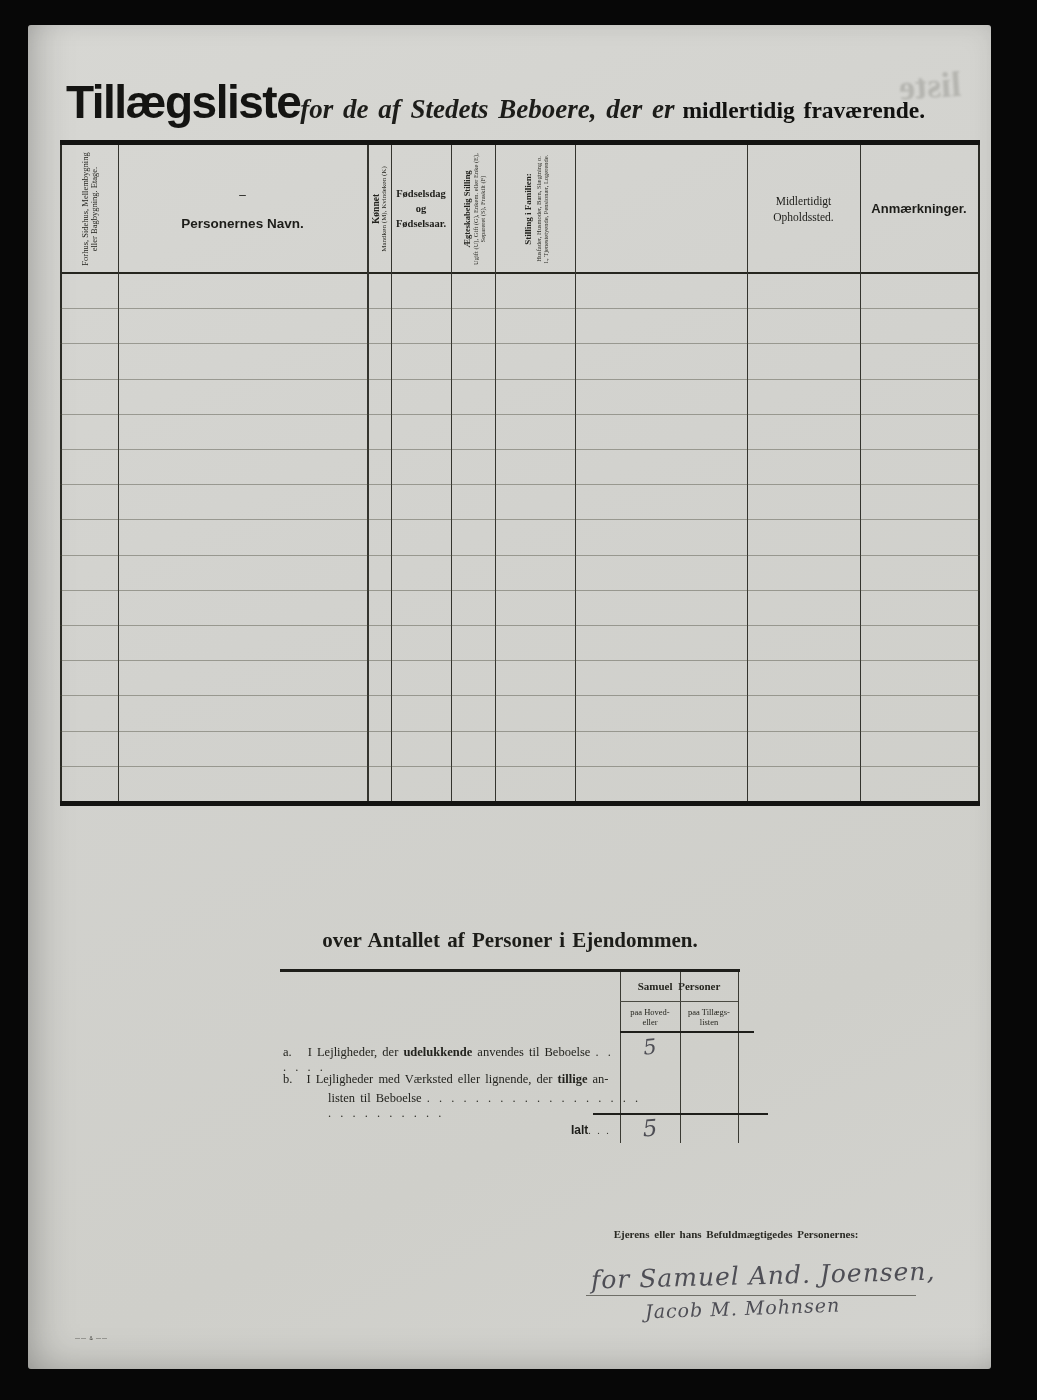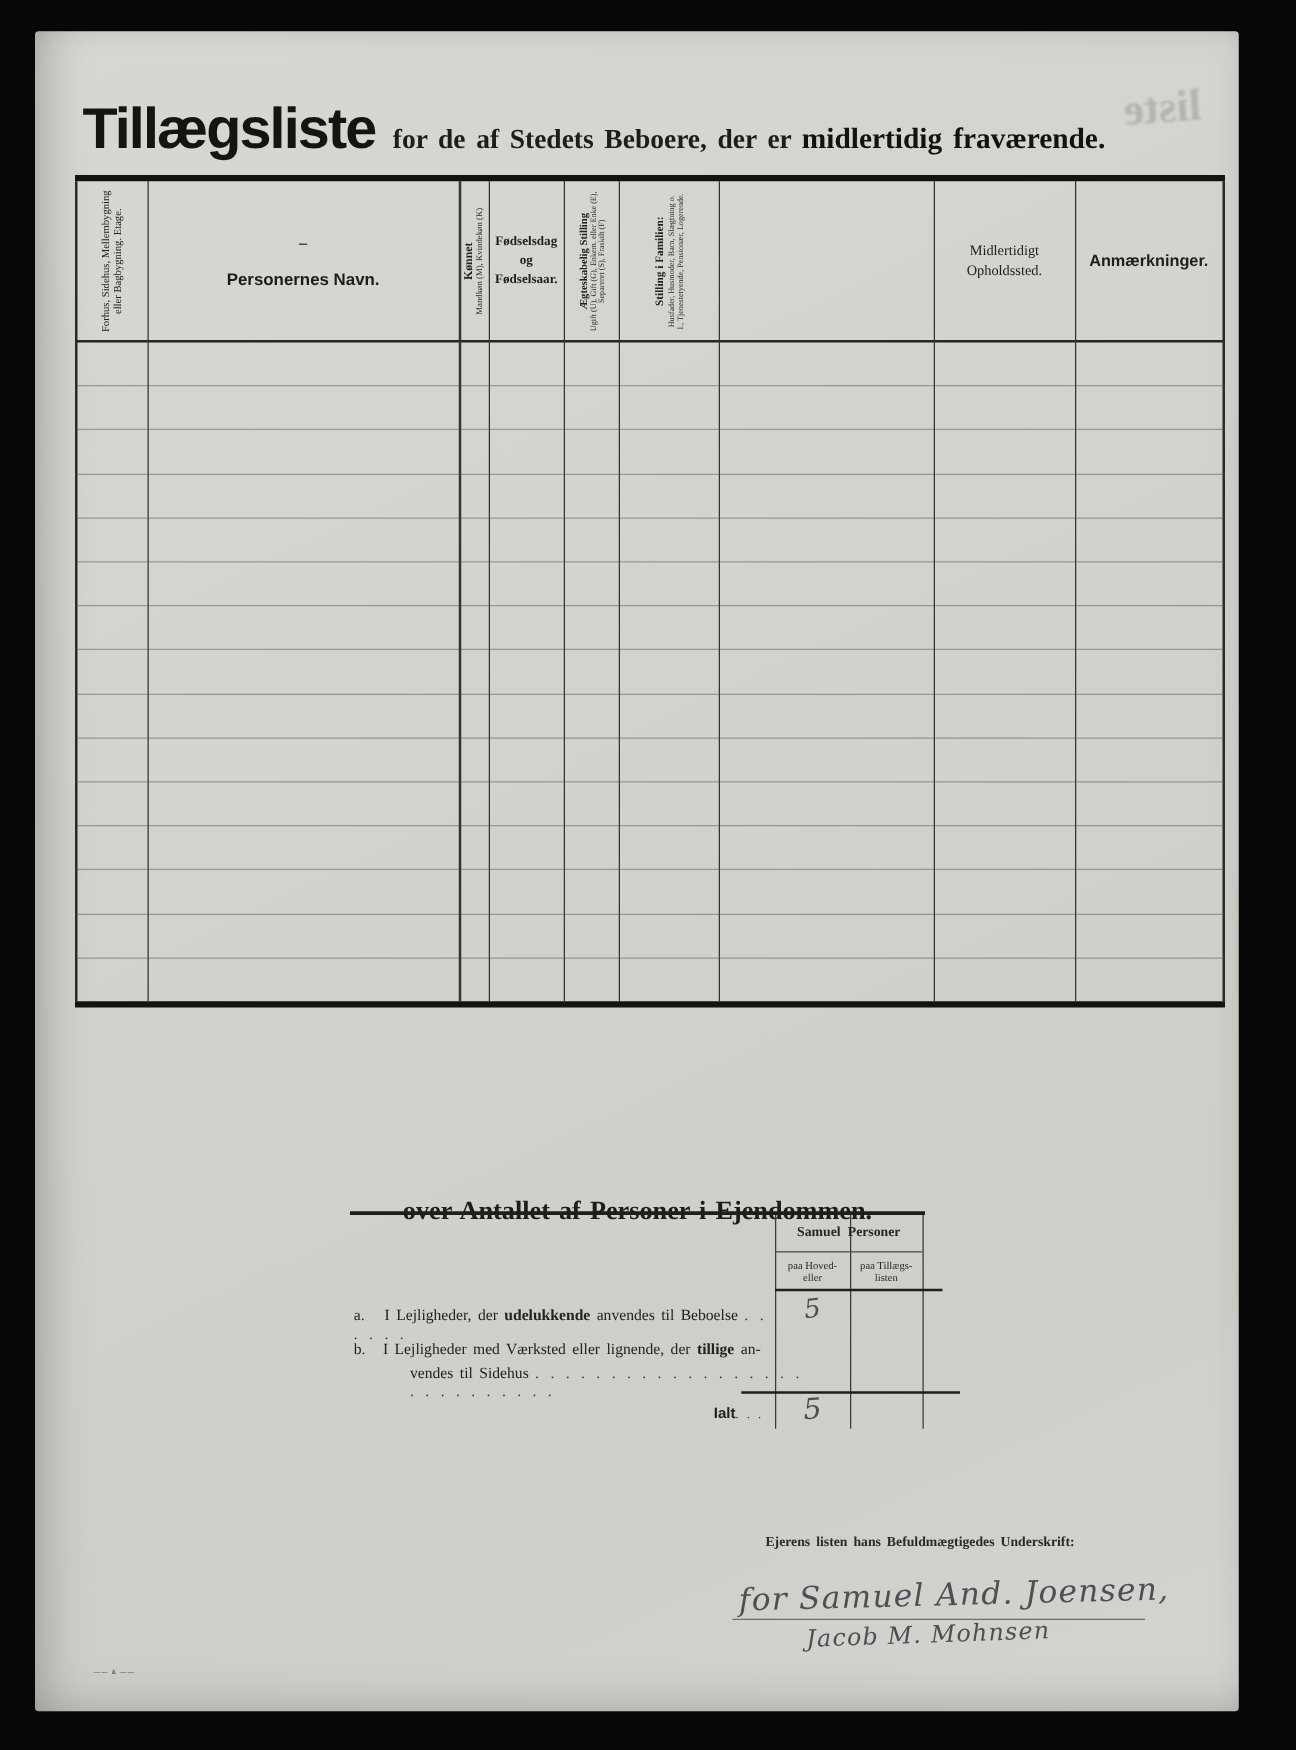--- a/index.html
+++ b/index.html
@@ -13,21 +13,21 @@
   .paper{
     position:absolute;left:28px;top:25px;width:963px;height:1344px;
     background:linear-gradient(155deg,#d7d7d3 0%,#d2d2ce 40%,#cfcfca 75%,#d3d3cf 100%);
     box-shadow:inset 22px -15px 45px -24px rgba(0,0,0,.35), inset -10px 10px 34px -22px rgba(0,0,0,.18);
     border-radius:3px;
   }
   .abs{position:absolute;}
   
   .title-row{position:absolute;left:38px;top:50px;width:912px;display:flex;align-items:baseline;white-space:nowrap;}
   .title-main{font-family:"Liberation Sans",sans-serif;font-weight:700;font-size:46px;letter-spacing:-1.5px;color:#141412;}
-  .title-rest{font-family:"Liberation Serif",serif;font-size:22px;font-weight:700;margin-left:14px;color:#1d1d1a;word-spacing:3px;}
+  .title-rest{font-family:"Liberation Serif",serif;font-size:27px;font-weight:700;color:#1d1d1a;word-spacing:3px;font-style:italic;}
   .title-bold{font-family:"Liberation Serif",serif;font-size:23.5px;font-weight:700;margin-left:8px;color:#121210;word-spacing:3px;}
   .ghost{
     position:absolute;left:842px;top:40px;width:120px;
     font-family:"Liberation Serif",serif;font-weight:700;font-size:36px;
     color:#90908a;opacity:.45;transform:scaleX(-1) rotate(4deg);
     filter:blur(1px);text-align:center;
   }
   
   .census-table{position:absolute;left:32px;top:115px;width:920px;height:666px;}
   .bar{position:absolute;left:0;width:920px;background:#131311;}
@@ -41,21 +41,21 @@
   .body-row:last-child{border-bottom:none;}
   .hcell{position:absolute;display:flex;flex-direction:column;align-items:center;justify-content:center;text-align:center;color:#1d1d19;}
   .rotcell{position:absolute;display:flex;flex-direction:column;align-items:center;justify-content:center;text-align:center;transform:rotate(-90deg);color:#22221d;}
   .hd-bold-sans{font-family:"Liberation Sans",sans-serif;font-weight:700;}
   .preline{white-space:pre-line;}
   .subtext{font-size:6.5px;line-height:7.5px;color:#2c2c26;}
   
   .sum-title{position:absolute;left:232px;top:862px;width:500px;text-align:center;
     font-family:"Liberation Sans",sans-serif;font-weight:700;font-size:27px;letter-spacing:3px;color:#161613;}
   .sum-subtitle{position:absolute;left:232px;top:903px;width:500px;text-align:center;
-    font-size:21px;font-weight:700;color:#1d1d19;word-spacing:2px;margin-top:28px;}
+    font-size:21px;font-weight:700;color:#1d1d19;word-spacing:2px;}
   .rule{position:absolute;background:#1e1e1a;}
   .statline{position:absolute;width:1px;background:#3a3a33;}
   .small-serif{font-family:"Liberation Serif",serif;color:#26261f;}
   .sum-row-text{font-size:12.5px;color:#23231e;word-spacing:2px;}
   .handwrit{font-family:"DejaVu Serif",serif;font-style:italic;color:#4e4e55;}
   .leader-dots{letter-spacing:2px;color:#33332c;}
 </style>
 </head>
 <body>
 
@@ -163,30 +163,30 @@
 
   <div class="abs sum-row-text" style="left:255px;top:1020px;width:340px;">
     <span style="margin-right:16px;">a.</span><span>I Lejligheder, der </span><b>udelukkende</b><span> anvendes til Beboelse </span><span class="leader-dots">. . . . . .</span>
   </div>
   <div class="abs handwrit" style="left:592px;top:1010px;width:60px;text-align:center;font-size:21px;transform:rotate(-6deg);">5</div>
 
   <div class="abs sum-row-text" style="left:255px;top:1047px;width:350px;">
     <span style="margin-right:14px;">b.</span><span>I Lejligheder med Værksted eller lignende, der </span><b>tillige</b><span> an-</span>
   </div>
   <div class="abs sum-row-text" style="left:300px;top:1066px;width:320px;">
-    <span>vendes til Sidehus </span><span class="leader-dots">. . . . . . . . . . . . . . . . . . . . . . . . . . . .</span>
+    <span>listen til Beboelse </span><span class="leader-dots">. . . . . . . . . . . . . . . . . . . . . . . . . . . .</span>
   </div>
 
   <div class="rule" style="left:565px;top:1088px;width:175px;height:2px;"></div>
   <div class="abs" style="left:543px;top:1098px;font-size:12.5px;color:#1f1f1b;">
     <b class="hd-bold-sans" style="font-size:12px;">Ialt</b><span class="leader-dots" style="font-size:10px;">. . .</span>
   </div>
   <div class="abs handwrit" style="left:592px;top:1090px;width:60px;text-align:center;font-size:23px;transform:rotate(-4deg);">5</div>
 
-  <div class="abs" style="left:558px;top:1203px;width:300px;text-align:center;font-size:11px;font-weight:700;color:#2a2a24;word-spacing:2px;">Ejerens listen hans Befuldmægtigedes Underskrift:</div>
+  <div class="abs" style="left:558px;top:1203px;width:300px;text-align:center;font-size:11px;font-weight:700;color:#2a2a24;word-spacing:2px;">Ejerens eller hans Befuldmægtigedes Personernes:</div>
 
   <div class="abs handwrit" style="left:563px;top:1236px;font-size:25px;transform:rotate(-1.5deg);letter-spacing:1px;">for Samuel And. Joensen,</div>
   <div class="rule" style="left:558px;top:1270px;width:330px;height:1px;background:#6e6e67;"></div>
   <div class="abs handwrit" style="left:617px;top:1272px;font-size:19px;transform:rotate(-2deg);letter-spacing:1px;">Jacob M. Mohnsen</div>
 
   <div class="abs" style="left:47px;top:1310px;font-size:5px;letter-spacing:1px;color:#3f3f3a;filter:blur(0.4px);font-family:'Liberation Sans',sans-serif;">—— &amp; ——</div>
 
 </div>
 
 </body></html>

